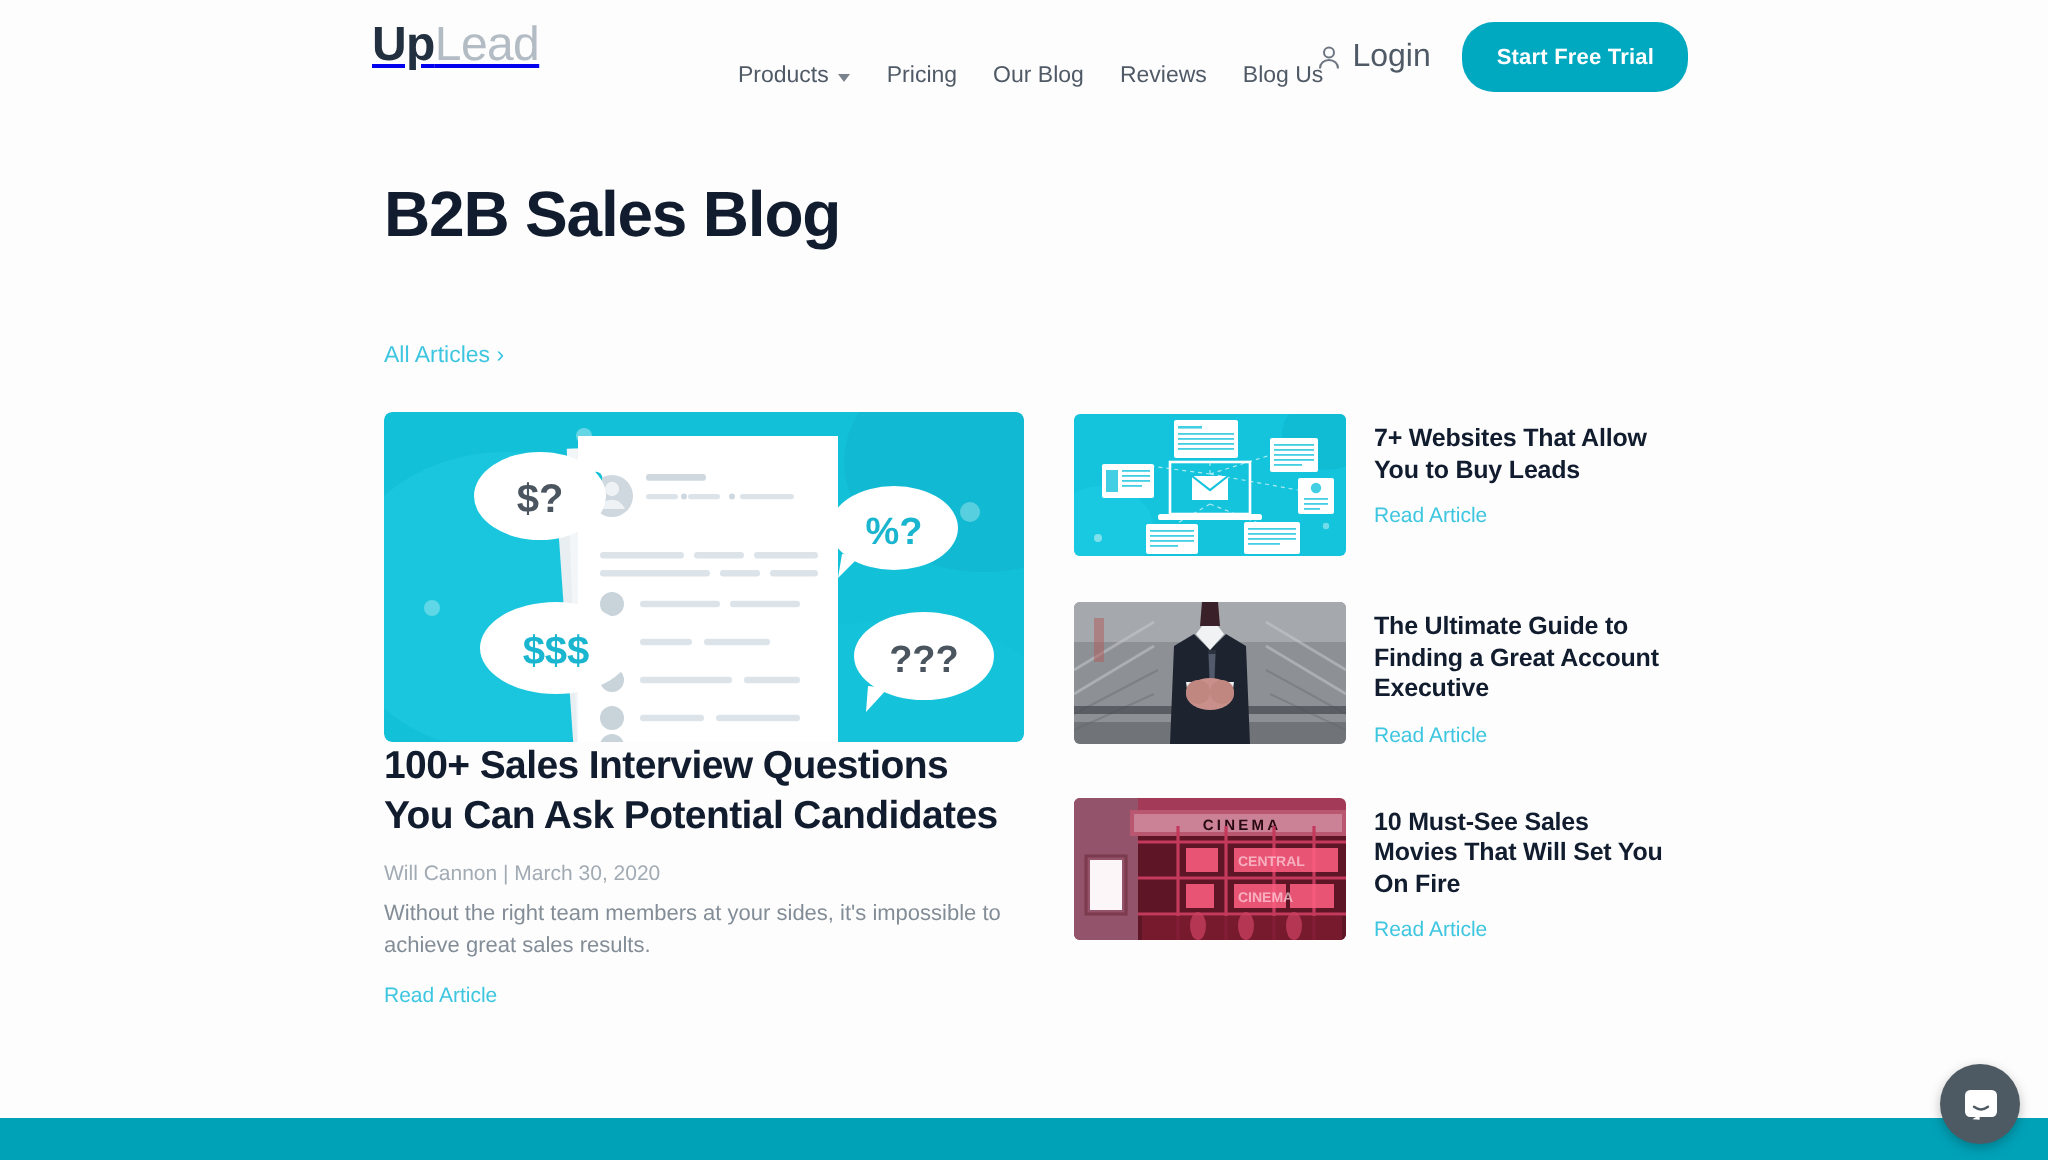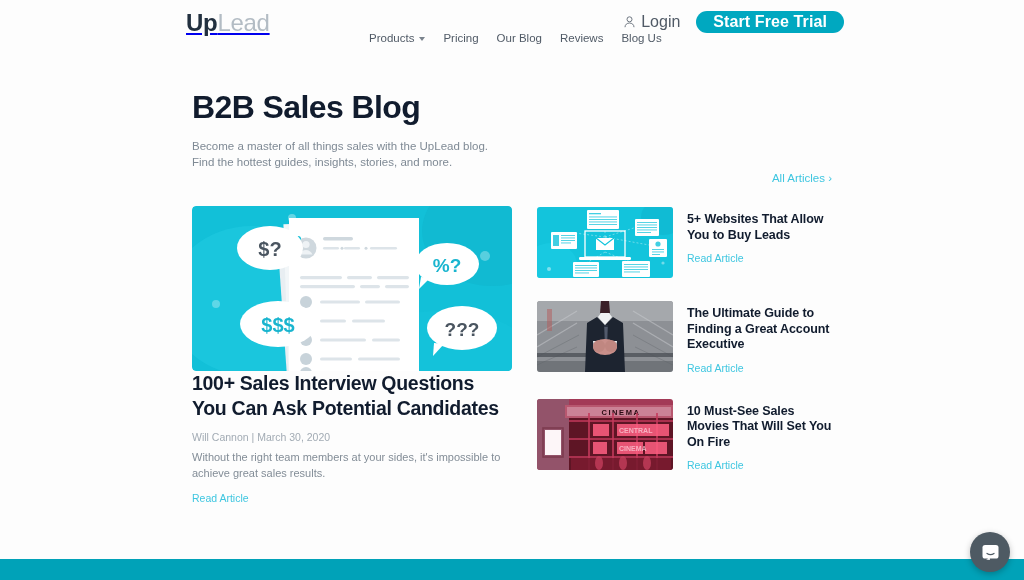--- a/index.html
+++ b/index.html
@@ -82,25 +82,25 @@
     display: flex;
     align-items: center;
     gap: 6px;
     cursor: pointer;
   }
   .person-icon { display: block; }
 
   .cta-button {
     background: #00a8c0;
     color: #ffffff;
-    font-size: 16px;
+    font-size: 11px;
     font-weight: 700;
     border: none;
     border-radius: 16px;
-    height: 22px;
+    height: 35px;
     padding: 0 17px;
     cursor: pointer;
     white-space: nowrap;
     font-family: "Liberation Sans", sans-serif;
     letter-spacing: 0.1px;
   }
 
   
   .page {
     position: absolute;
@@ -295,21 +295,20 @@
     <button class="cta-button">Start Free Trial</button>
   </div>
 
 </header>
 
 <div class="page">
 
   <h1 class="page-title">B2B Sales Blog</h1>
 
   <div class="intro-row">
-    <p class="page-subtitle">Become a master of all things sales with the UpLead blog. Find the hottest guides, insights, stories, and more.</p>
     <a class="all-articles" href="#">All Articles ›</a>
   </div>
 
   <div class="content">
 
     <article class="featured">
 
       <a class="featured-media" href="#">
         <svg width="320" height="165" viewBox="0 0 320 165" aria-hidden="true">
           <defs>
@@ -456,21 +455,21 @@
               <rect x="87" y="62" width="24" height="0.9"></rect>
                 <rect x="87" y="64.5" width="16" height="0.9"></rect>
               <circle cx="121" cy="37" r="2.6"></circle>
               <rect x="115" y="42" width="12" height="0.9"></rect>
                 <rect x="115" y="44.5" width="12" height="0.9"></rect>
               <rect x="115" y="47" width="8" height="0.9"></rect>
             </g>
           </svg>
         </a>
         <div class="side-text">
-          <h3 class="side-title">5+ Websites That Allow You to Buy Leads</h3>
+          <h3 class="side-title">7+ Websites That Allow You to Buy Leads</h3>
           <a class="side-read" href="#">Read Article</a>
         </div>
       </article>
 
       <article class="side-item">
         <a class="side-media" href="#">
           <svg width="136" height="71" viewBox="0 0 136 71" aria-hidden="true">
             <rect width="136" height="71" fill="#8d9095"></rect>
             <rect x="0" y="0" width="136" height="20" fill="#a5a8ac"></rect>
             <g opacity="0.5" stroke="#c9ccd0" stroke-width="1.4" fill="none">

